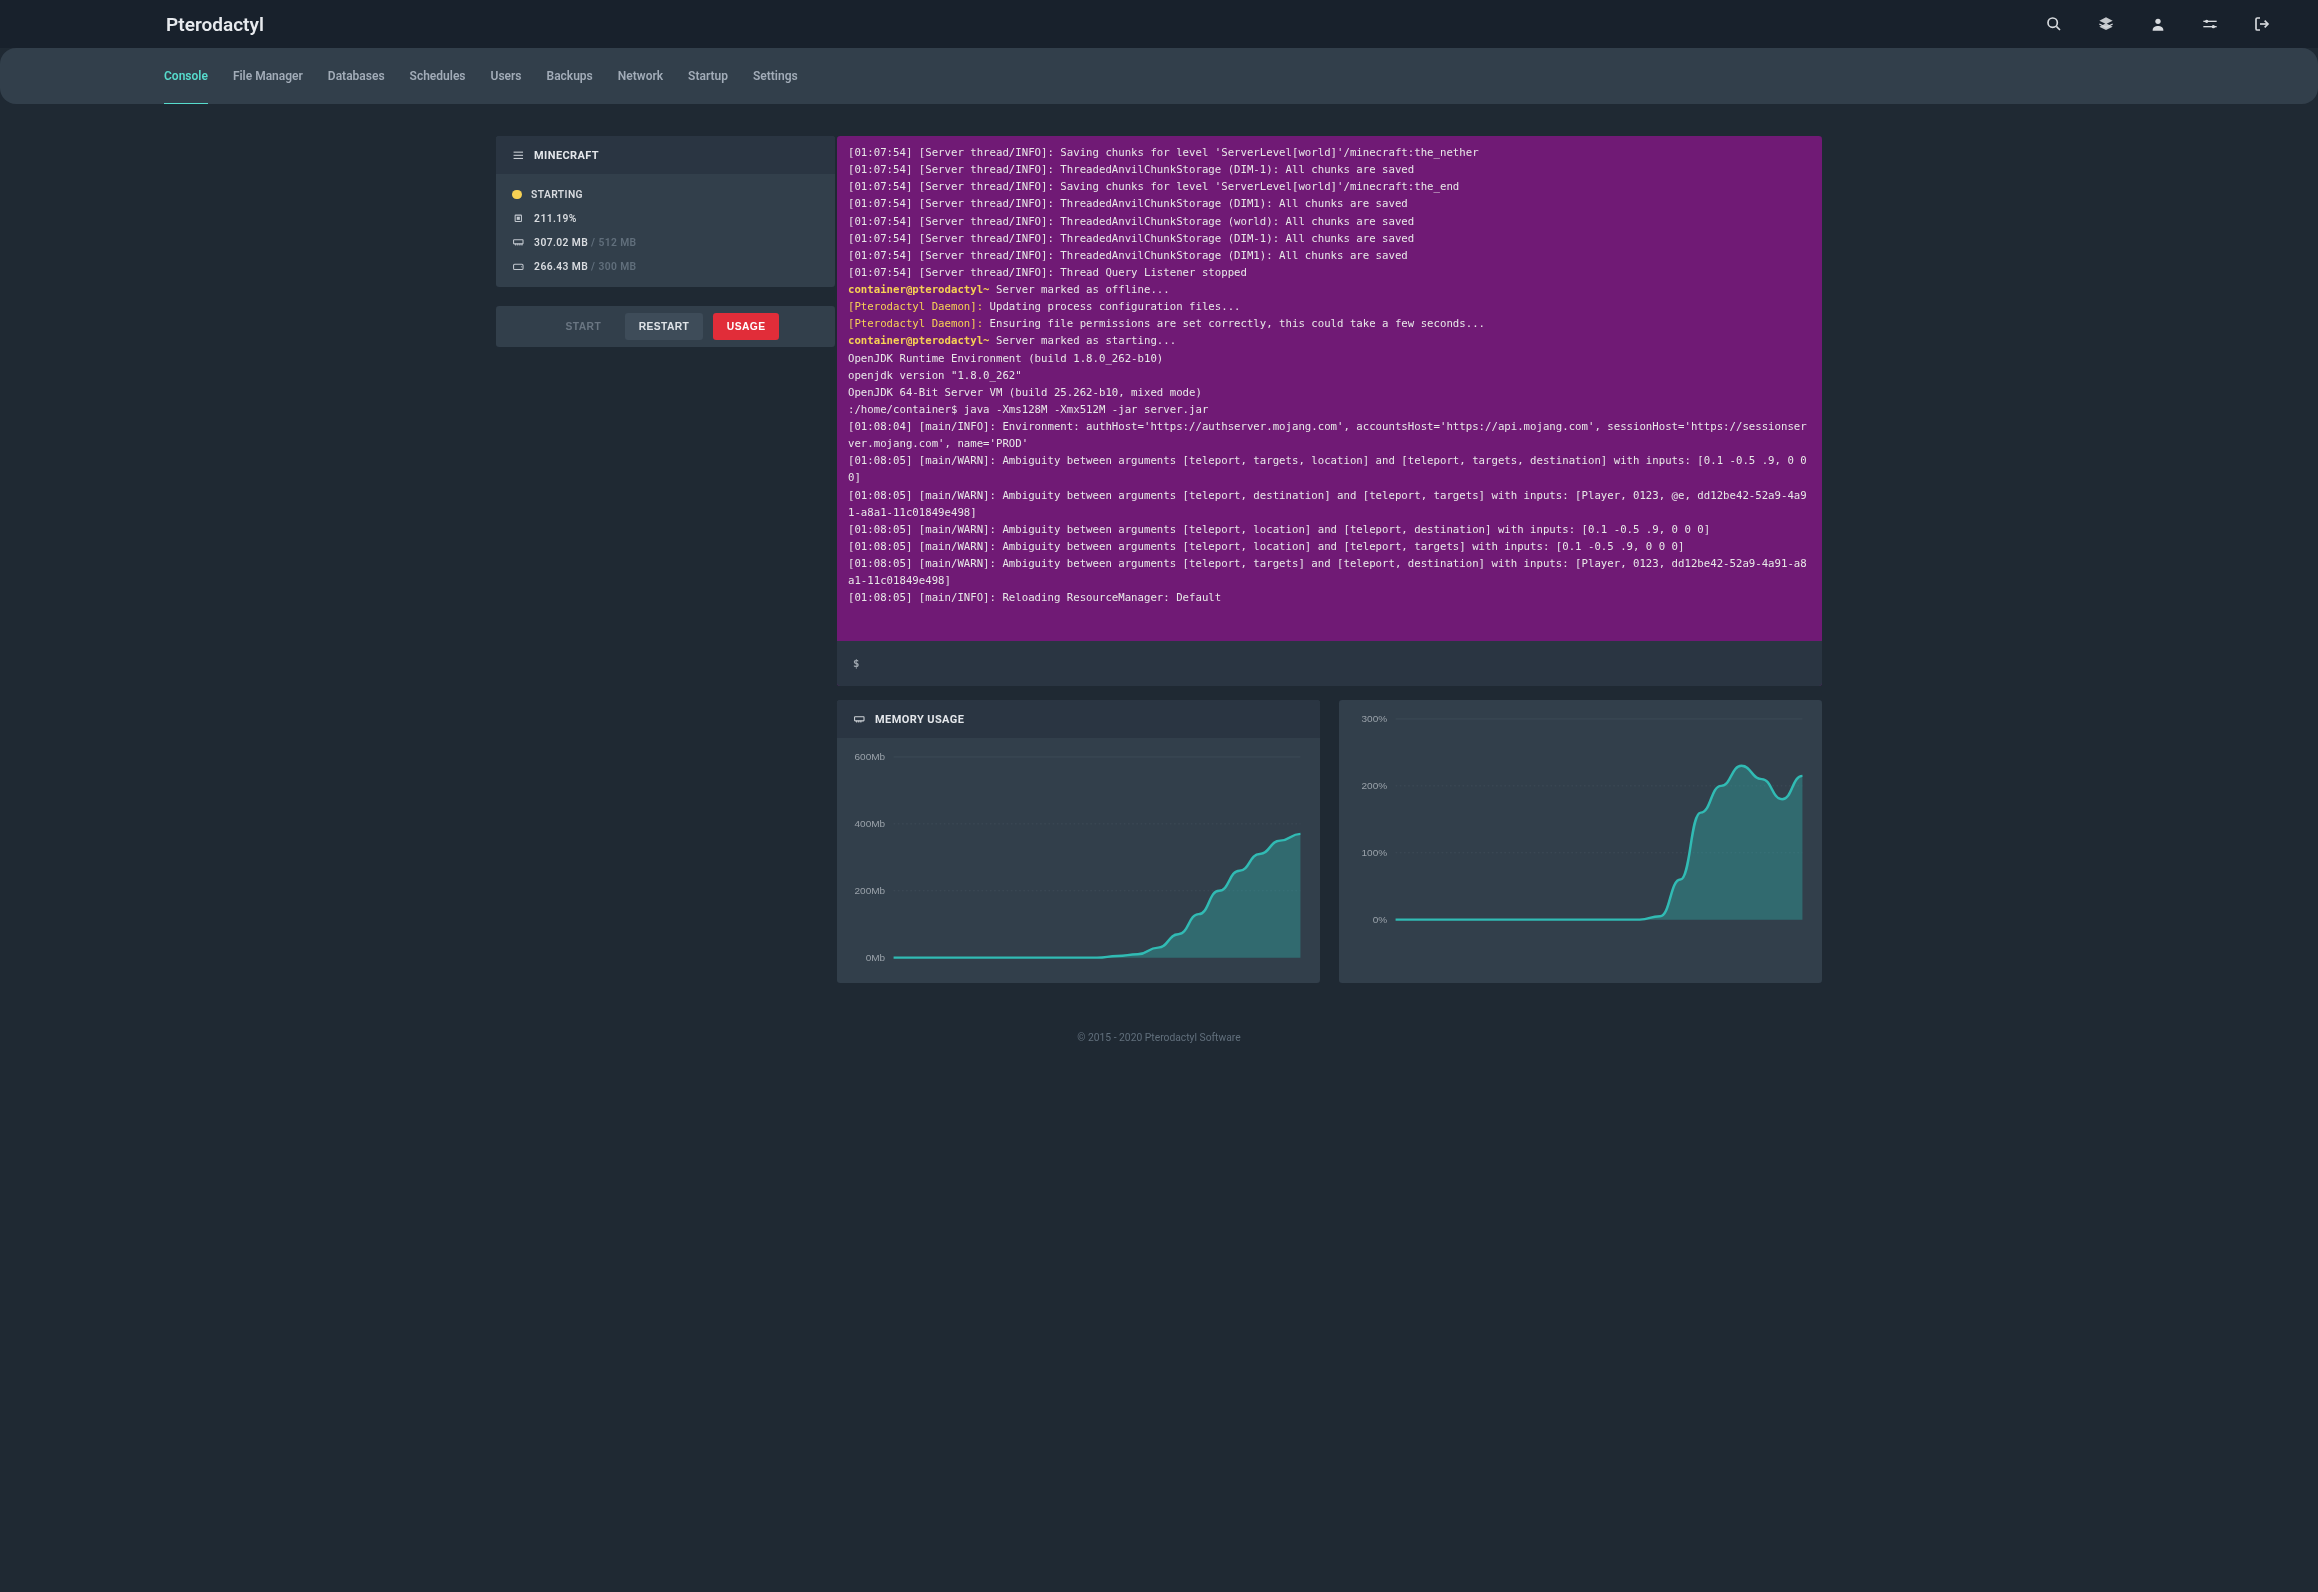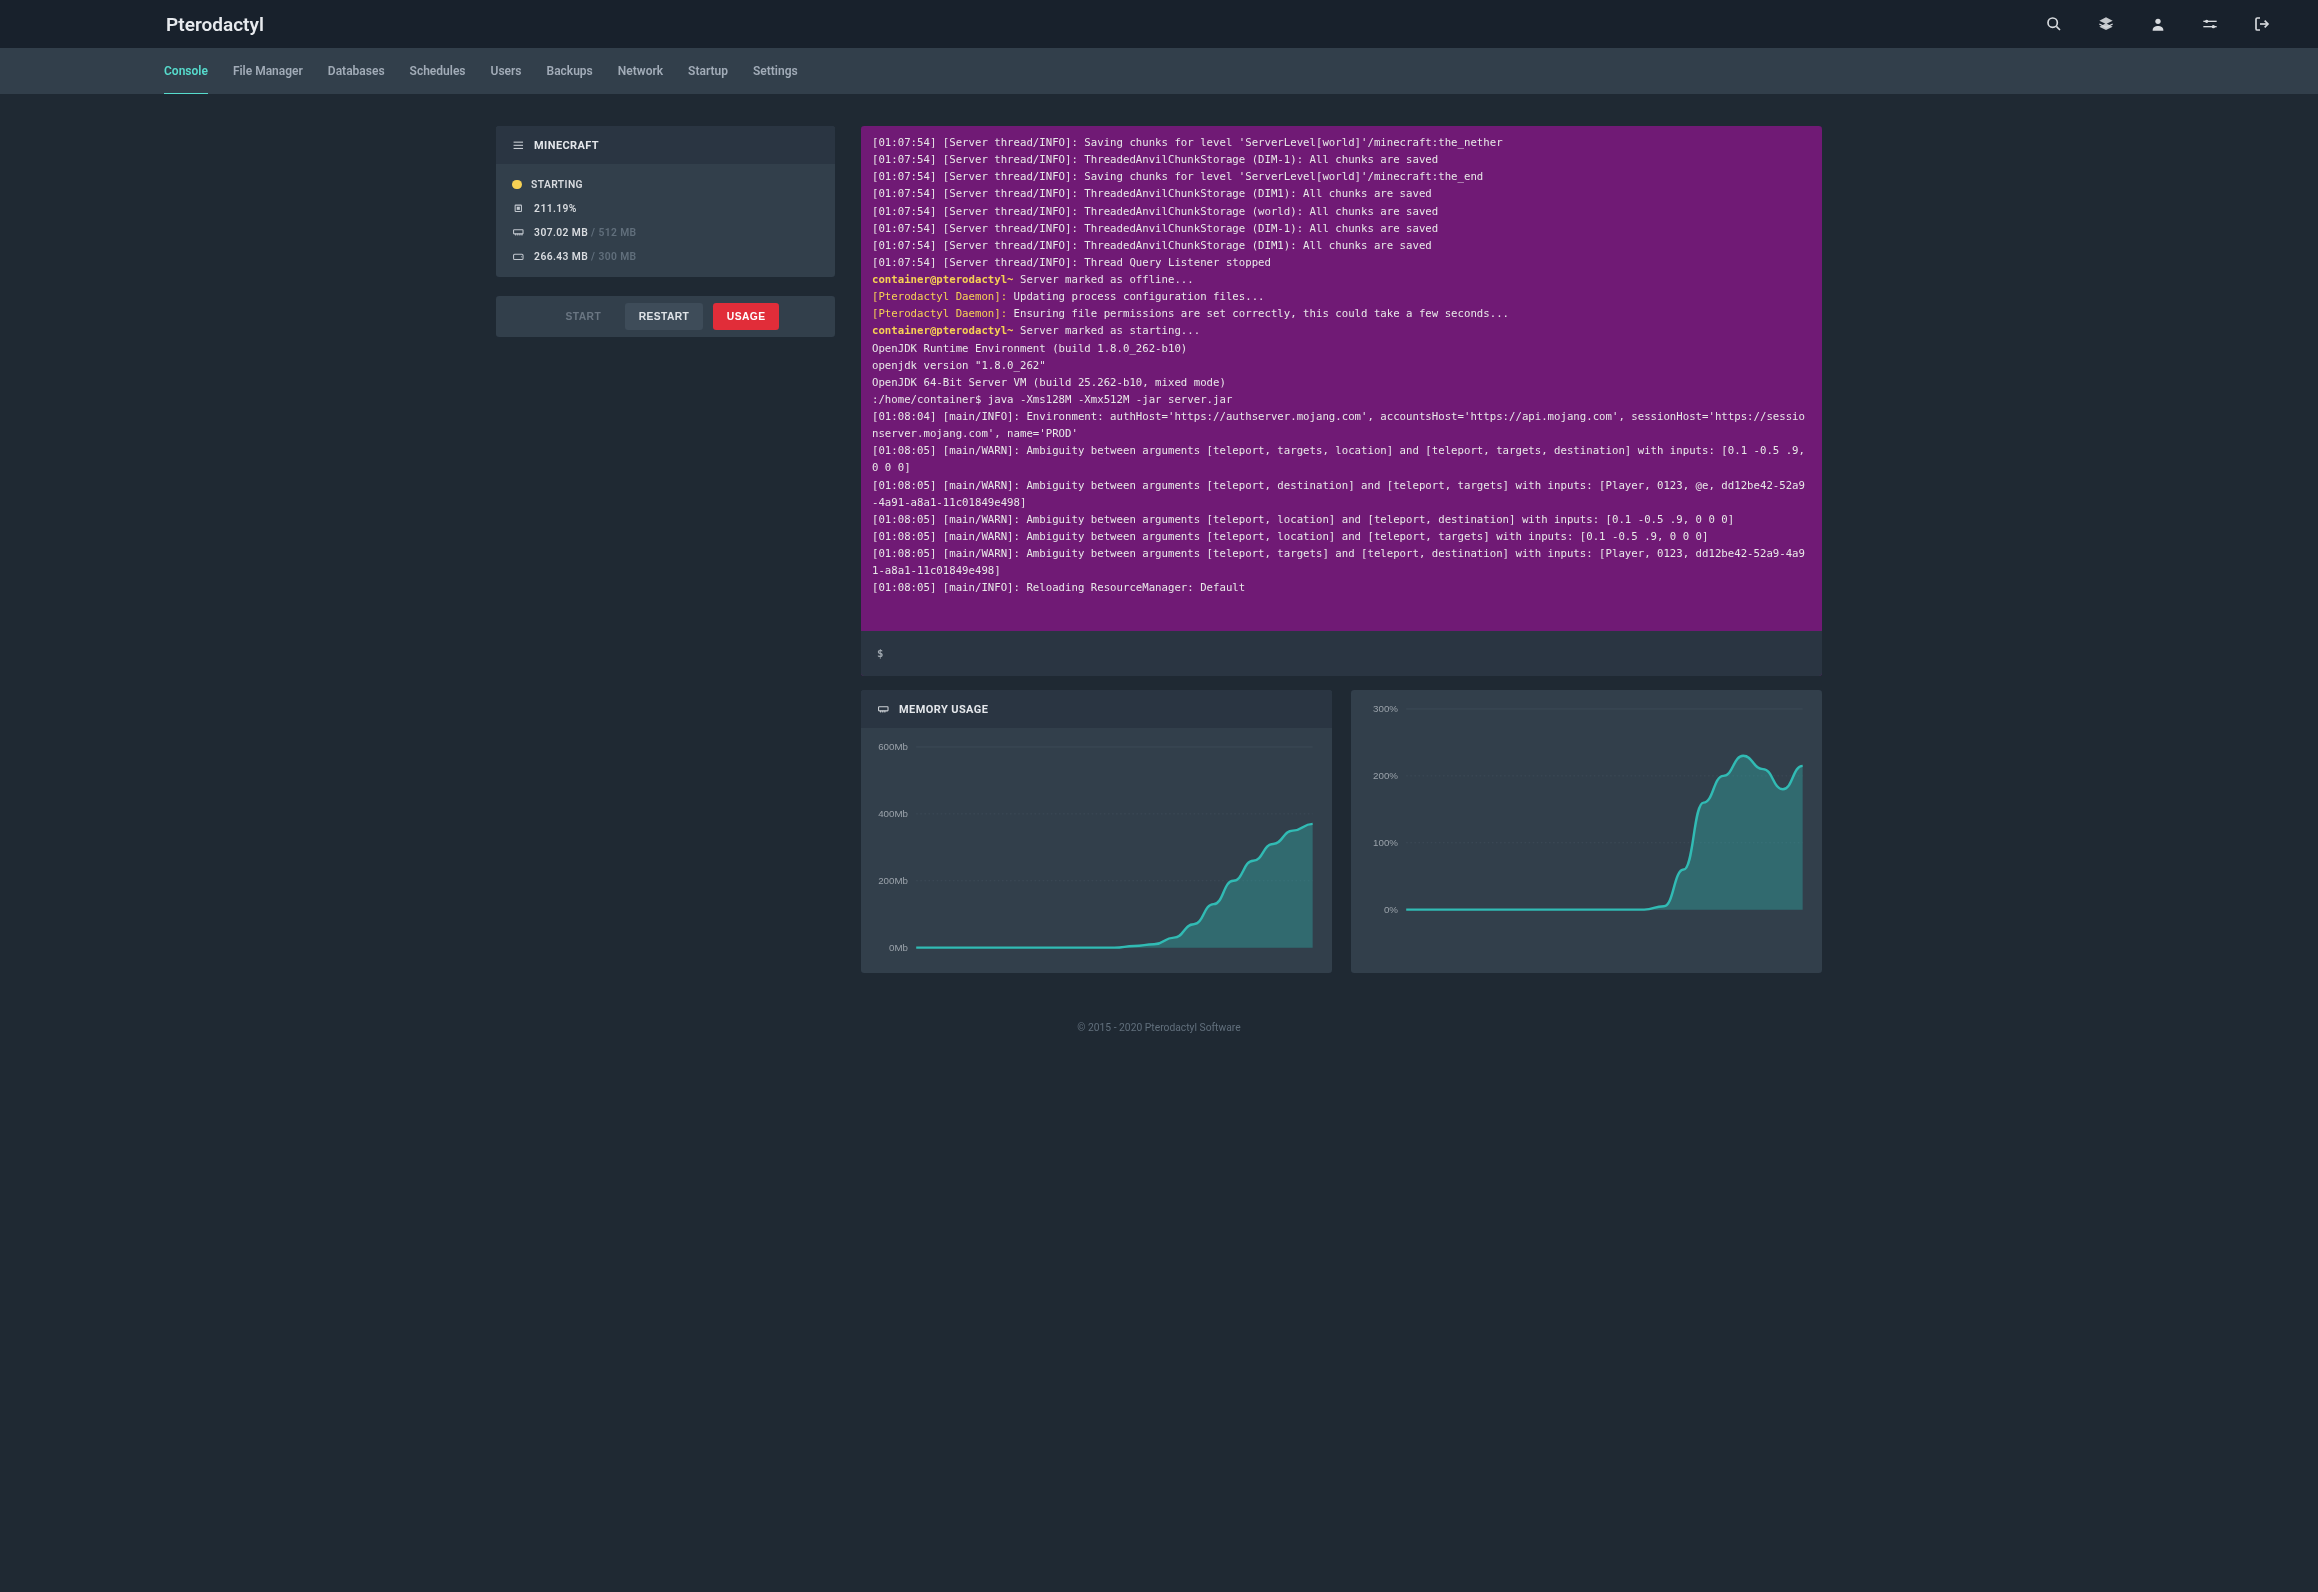--- a/index.html
+++ b/index.html
@@ -24,25 +24,26 @@
   }
   .topbar-icons {
     margin-left: auto;
     display: flex;
     gap: 36px;
     margin-right: 16px;
   }
   .topbar-icons .icon { color: #d7dade; cursor: pointer; width: 16px; height: 16px; }
   .tabbar {
     background: #323f4b;
-    height: 46px;
+    height: 56px;
     display: flex;
     align-items: center;
     padding-left: 164px;
     gap: 25px;
+    border-radius: 16px;
   }
   .tabbar a {
     color: #a2acb8;
     text-decoration: none;
     font-weight: 600;
     font-size: 12px;
     height: 100%;
     display: flex;
     align-items: center;
     cursor: pointer;
@@ -50,21 +51,21 @@
   .tabbar a.active {
     color: #57dccd;
     border-bottom: 1.6px solid #57dccd;
   }
   .content {
     max-width: 1358px;
     margin: 0 auto;
     padding: 32px 16px 16px 16px;
     display: grid;
     grid-template-columns: 339px 1fr;
-    gap: 26px;
+    gap: 2px;
   }
   .panel {
     background: #323f4b;
     border-radius: 3.2px;
   }
   .panel-header {
     background: #2a3542;
     padding: 12.6px 16px;
     border-radius: 3.2px 3.2px 0 0;
     display: flex;

